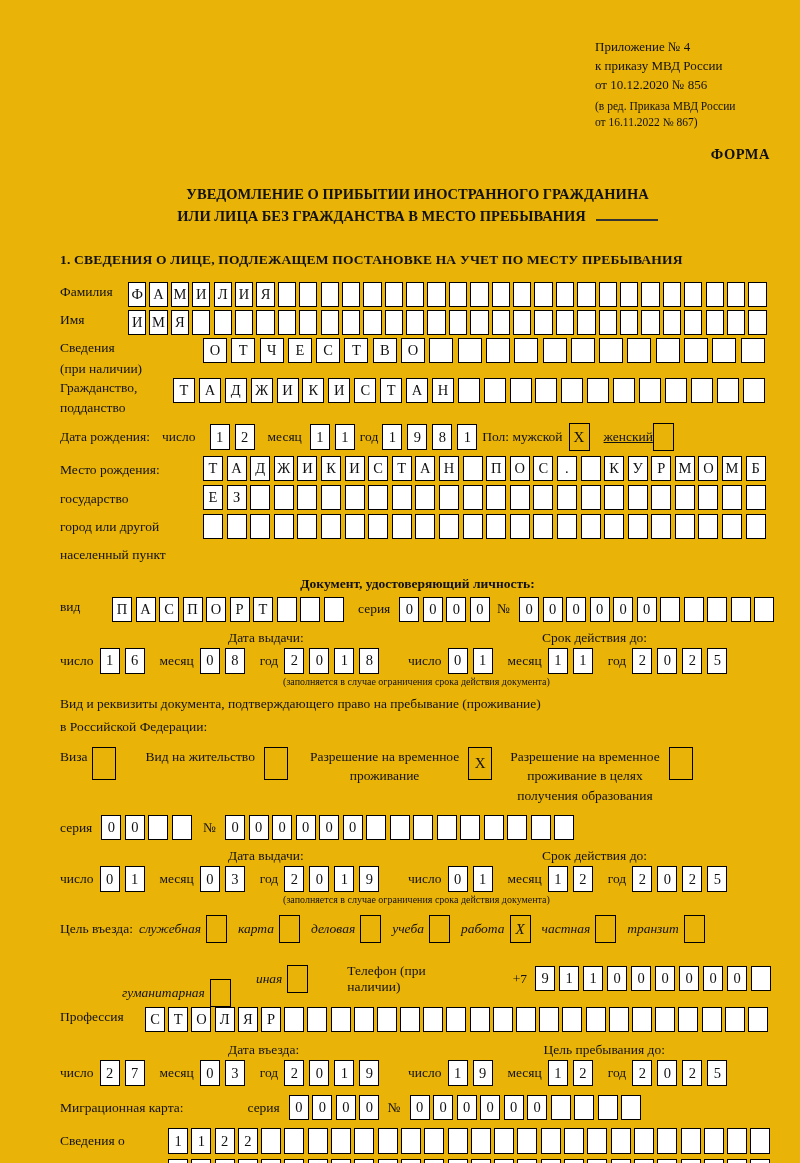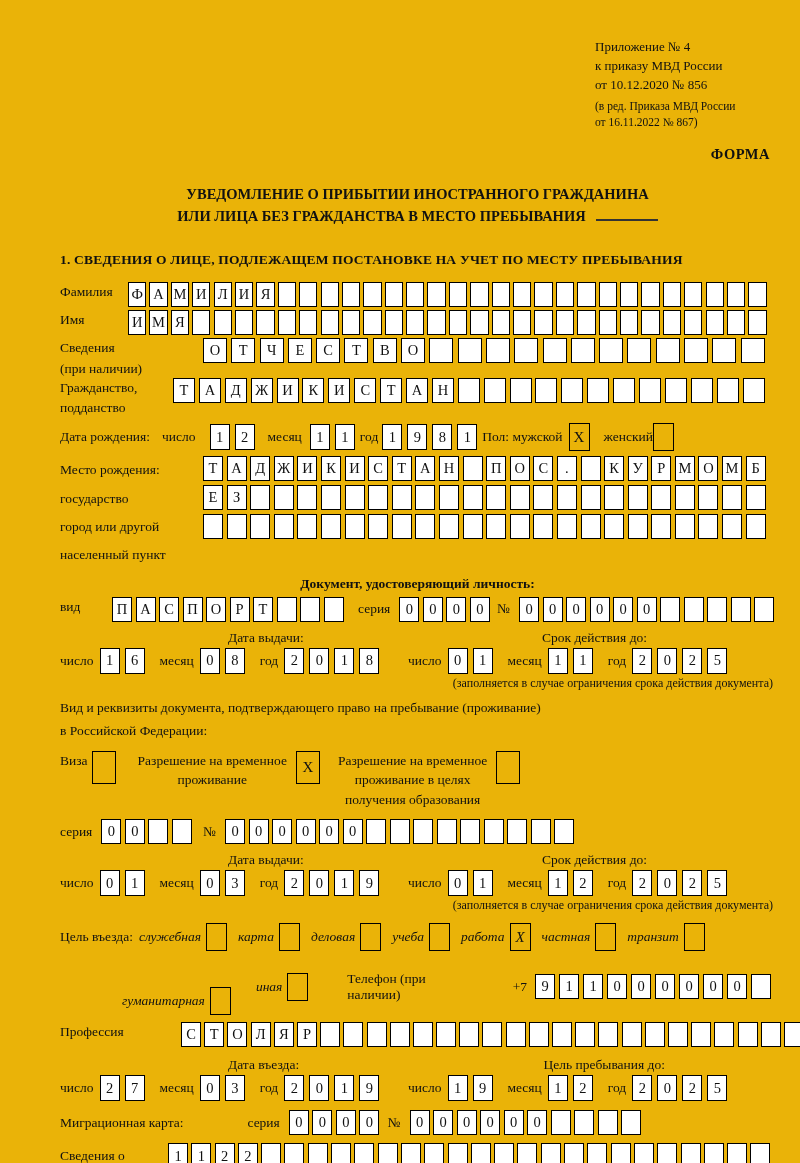--- a/index.html
+++ b/index.html
@@ -46,21 +46,21 @@
 
   .center-bold{text-align:center;font-weight:bold;font-size:13.5px;margin:6px 0 5px 0;}
   .dates-head{display:flex;font-size:13.5px;margin-top:8px;margin-bottom:2px;}
   .dates-head .h1{margin-left:168px;}
   .dates-head .h2{margin-left:auto;margin-right:128px;}
   .dates-row{display:flex;align-items:center;}
   .dgroup{display:flex;align-items:center;}
   .dgroup .lbl{margin-right:6px;}
   .dgroup .cells{margin-right:10px;}
   .half-l{flex:0 0 348px;}
-  .note{font-size:12px;text-align:right;padding-right:2px;margin:2px 0 6px 0;}
+  .note{font-size:10px;text-align:center;padding-right:2px;margin:2px 0 6px 0;}
   .intro{font-size:13.5px;line-height:1.7;margin-top:6px;}
 
   .opt-row{display:flex;align-items:flex-start;margin-top:8px;margin-bottom:10px;}
   .opt{display:flex;align-items:flex-start;}
   .opt .stack{font-size:13.5px;line-height:1.45;text-align:center;}
   .opt .checkbox{margin-left:9px;margin-top:0;}
 
   .purp-row{display:flex;align-items:center;margin-top:10px;}
   .purp{display:flex;align-items:center;margin-right:11px;font-style:italic;}
   .purp .lbl{margin-right:5px;}
@@ -241,21 +241,21 @@
       </span>
     <span class="lbl" style="margin-right:4px;">год</span>
     <span class="cells cl-dt">
         <span class="cell">1</span>
         <span class="cell">9</span>
         <span class="cell">8</span>
         <span class="cell">1</span>
       </span>
     <span class="lbl" style="margin-right:6px;">Пол: мужской</span>
     <span class="checkbox">X</span>
-    <span class="lbl" style="margin:0 0 0 14px;">женский</span>
+    <span class="lbl" style="margin:0 0 0 14px;text-decoration:underline;">женский</span>
     <span class="checkbox"></span>
   </div>
 
   <div class="row" style="align-items:flex-start;margin-top:5px;margin-bottom:0;">
     <span class="lblcol" style="flex-basis:143px;line-height:2.1;">
       <span>Место рождения:</span><br>
       <span>государство</span><br>
       <span>город или другой</span><br>
       <span>населенный пункт</span>
     </span>
@@ -429,20 +429,24 @@
   <div class="intro">
     <span>Вид и реквизиты документа, подтверждающего право на пребывание (проживание)</span><br>
     <span>в Российской Федерации:</span>
   </div>
 
   <div class="opt-row">
     <span class="opt">
       <span class="stack">Виза</span>
       <span class="checkbox tall" style="margin-left:4px;"></span>
     </span>
+    <span class="opt" style="margin-left:30px;">
+      <span class="stack">Вид на жительство</span>
+      <span class="checkbox tall"></span>
+    </span>
     <span class="opt" style="margin-left:22px;">
       <span class="stack">
         <span>Разрешение на временное</span><br>
         <span>проживание</span>
       </span>
       <span class="checkbox tall">X</span>
     </span>
     <span class="opt" style="margin-left:18px;">
       <span class="stack">
         <span>Разрешение на временное</span><br>
@@ -577,21 +581,21 @@
         <span class="cell">0</span>
         <span class="cell">0</span>
         <span class="cell">0</span>
         <span class="cell">0</span>
         <span class="cell">0</span>
         <span class="cell">0</span>
         <span class="cell"></span>
       </span>
   </div>
 
-  <div class="row" style="margin-top:7px;gap:36px;">
+  <div class="row" style="">
     <span class="lblcol" style="flex-basis:85px">Профессия</span>
     <span class="cells cl-prof">
         <span class="cell">С</span>
         <span class="cell">Т</span>
         <span class="cell">О</span>
         <span class="cell">Л</span>
         <span class="cell">Я</span>
         <span class="cell">Р</span>
         <span class="cell"></span>
         <span class="cell"></span>

